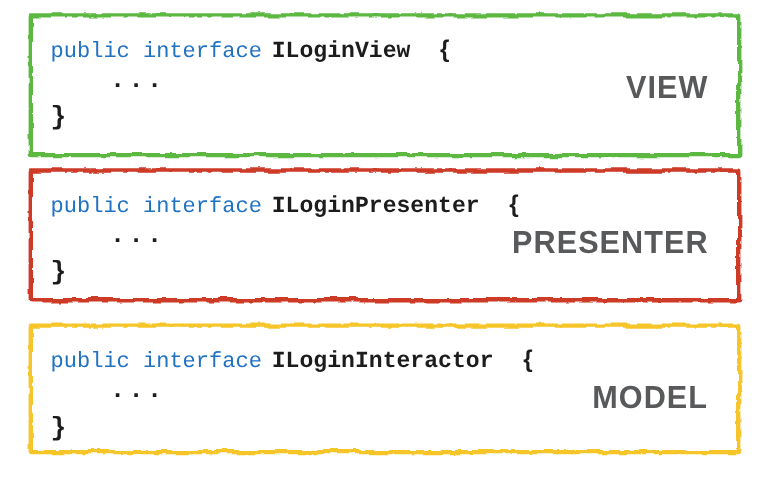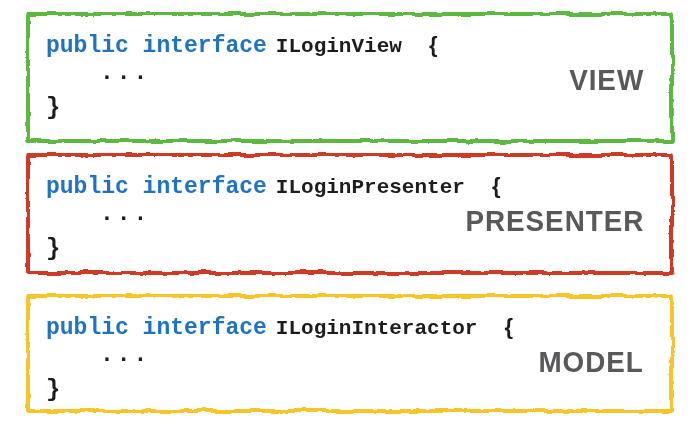--- a/index.html
+++ b/index.html
@@ -32,22 +32,22 @@
   }
 
   .code-line {
     position: absolute;
     left: 20px;
     top: 20px;
     white-space: nowrap;
   }
   .kw {
     font-family: "Liberation Mono", "DejaVu Sans Mono", monospace;
-    font-weight: bold;
-    font-size: 23px;
+    font-weight: normal;
+    font-size: 20px;
     color: var(--keyword, #2072c2);
   }
   .iface {
     font-family: Liberation Mono, monospace;
     font-weight: bold;
     font-size: 21px;
     color: var(--code_text, #1c1c1c);
     margin-left: 9px;
   }
   .brace {

